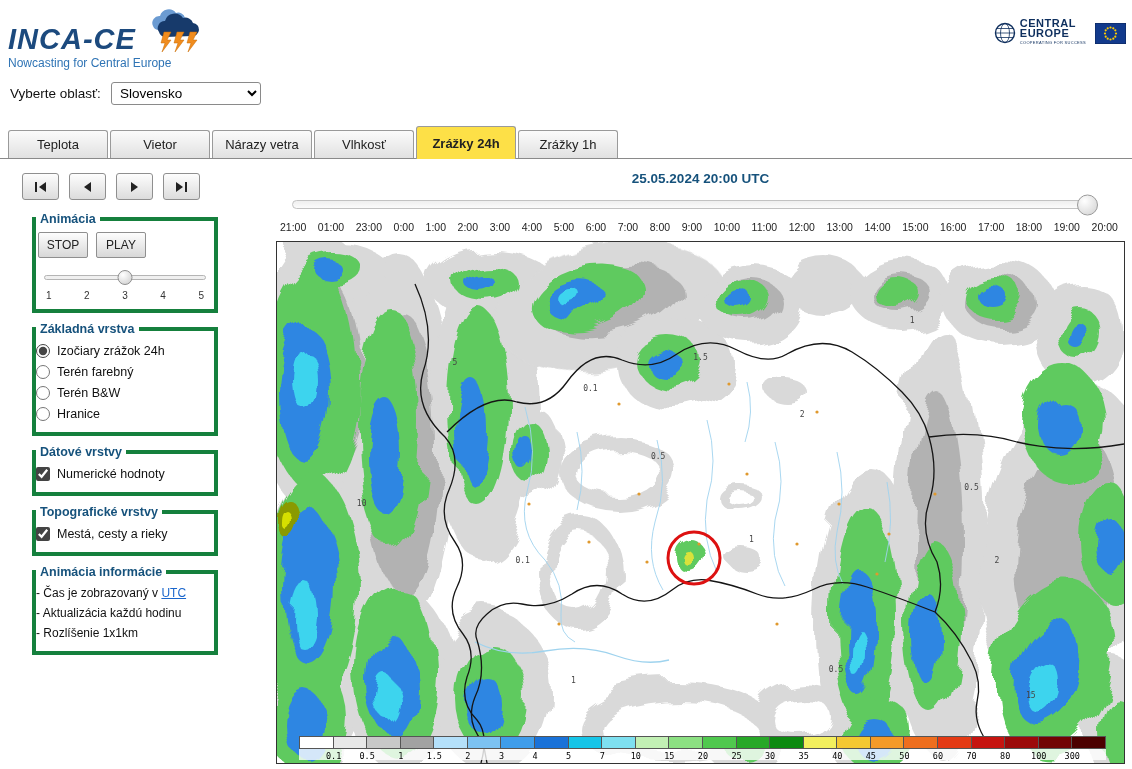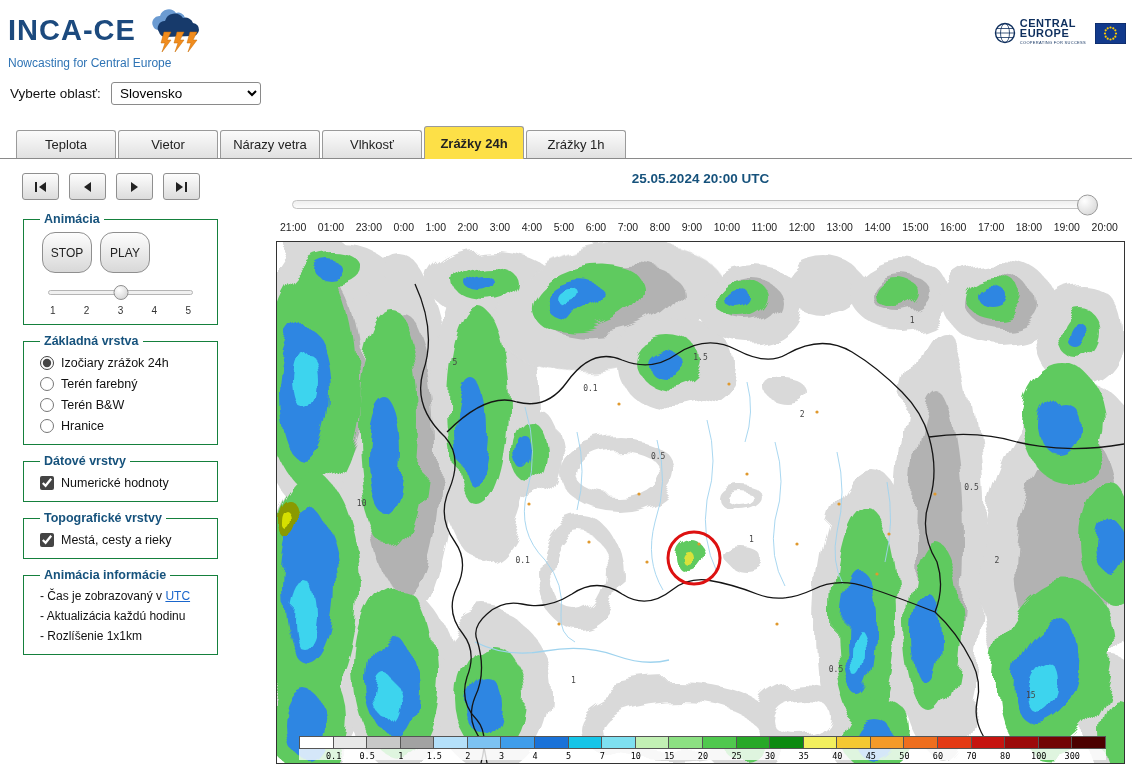--- a/index.html
+++ b/index.html
@@ -3,45 +3,45 @@
 <meta charset="utf-8">
 <style>
   * { box-sizing: border-box; }
   html,body { margin:0; padding:0; }
   body {
     width:1132px; height:769px; overflow:hidden;
     font-family:"Liberation Sans", sans-serif; background:#fff; color:#111;
   }
   
   .header { display:flex; justify-content:space-between; align-items:flex-start; padding:6px 4px 0 8px; height:66px; }
-  .brand-top { display:flex; align-items:center; gap:8px; }
+  .brand-top { display:flex; align-items:flex-end; gap:8px;font-style:italic; }
   .brand-title { font-size:29px; font-weight:bold; color:#1c4a7e; letter-spacing:1px; line-height:30px; }
   .brand-sub { font-size:12px; color:#2f74b5; margin-top:2px; }
   .header-logos { display:flex; align-items:center; gap:9px; padding-top:12px; padding-right:2px; }
   .ce-logo { display:flex; gap:4px; align-items:center; }
   .ce-text { font-size:11px; font-weight:bold; color:#0e2f5e; line-height:10px; letter-spacing:.5px; }
   .ce-tag { font-size:4px; color:#0e2f5e; font-weight:normal; letter-spacing:.3px; }
   
   .region-row { display:flex; align-items:center; gap:10px; margin:16px 0 0 10px; font-size:13.5px; }
   .region-row select { font-size:13.5px; padding:2px 4px; min-width:150px; border:1px solid #8a8a8a; border-radius:3px; background:#fff; }
   
-  .tabs { display:flex; align-items:flex-end; border-bottom:1px solid #8a8a8a; padding-left:16px; margin-top:20px; height:34px; }
+  .tabs { display:flex; align-items:flex-end; border-bottom:1px solid #8a8a8a; padding-left:8px; margin-top:20px; height:34px; }
   .tab { min-width:100px; text-align:center; padding:6px 12px 5px; font-size:13px; border:1px solid #9a9a9a; border-bottom:none;
          background:linear-gradient(#fbfbfb,#e1e1e1); margin-right:2px; border-radius:3px 3px 0 0; color:#222; cursor:pointer; height:28px; white-space:nowrap; }
   .tab.active { background:#fde047; font-weight:bold; height:33px; margin-bottom:-1px; padding-top:9px; }
   
   .content { display:flex; margin-top:12px; }
   .sidebar { width:212px; margin-left:8px; flex-shrink:0; }
   .navbtns { display:flex; gap:10px; margin:2px 0 12px 14px; }
   .navbtn { width:37px; height:27px; border:1px solid #8f8f8f; border-radius:3px;
             background:linear-gradient(#fdfdfd,#dcdcdc); display:flex; align-items:center; justify-content:center; cursor:pointer; padding:0; }
-  fieldset { border:1px solid #15803d; margin:0 2px 9px 15px; padding:4px 16px 8px; }
+  fieldset { border:4px solid #15803d; margin:0 2px 9px 24px; padding:4px 0 8px; }
   legend { color:#16527c; font-weight:bold; font-size:12.5px; padding:0 4px; }
   .btnrow { display:flex; gap:8px; margin:2px 0 12px 2px; }
-  .pushbtn { min-width:50px; height:41px; border:1px solid #8f8f8f; border-radius:13px;
+  .pushbtn { min-width:50px; height:26px; border:1px solid #8f8f8f; border-radius:2px;
              background:linear-gradient(#fdfdfd,#d8d8d8); font-size:12px; font-family:inherit; cursor:pointer; color:#222; }
   .anim-slider { position:relative; height:16px; margin:2px 8px 0; }
   .anim-track { position:absolute; top:5px; left:0; right:0; height:5px; background:#f0f0f0; border:1px solid #b5b5b5; border-radius:3px; }
   .anim-handle { position:absolute; top:0; left:50%; width:15px; height:15px; transform:translateX(-50%); border-radius:50%;
                  background:radial-gradient(circle at 35% 30%, #fff, #cbcbcb); border:1px solid #8f8f8f; cursor:pointer; }
   .anim-ticks { display:flex; justify-content:space-between; font-size:10px; color:#333; margin:4px 10px 0; }
   .opt { display:flex; align-items:center; gap:7px; font-size:12.5px; padding:3.5px 0; color:#111; cursor:pointer; }
   .opt input { margin:0; accent-color:#444; width:14px; height:14px; }
   .info-line { font-size:12px; color:#111; padding:3px 0; }
   .info-line a { color:#1a66cc; text-decoration:underline; cursor:pointer; }

